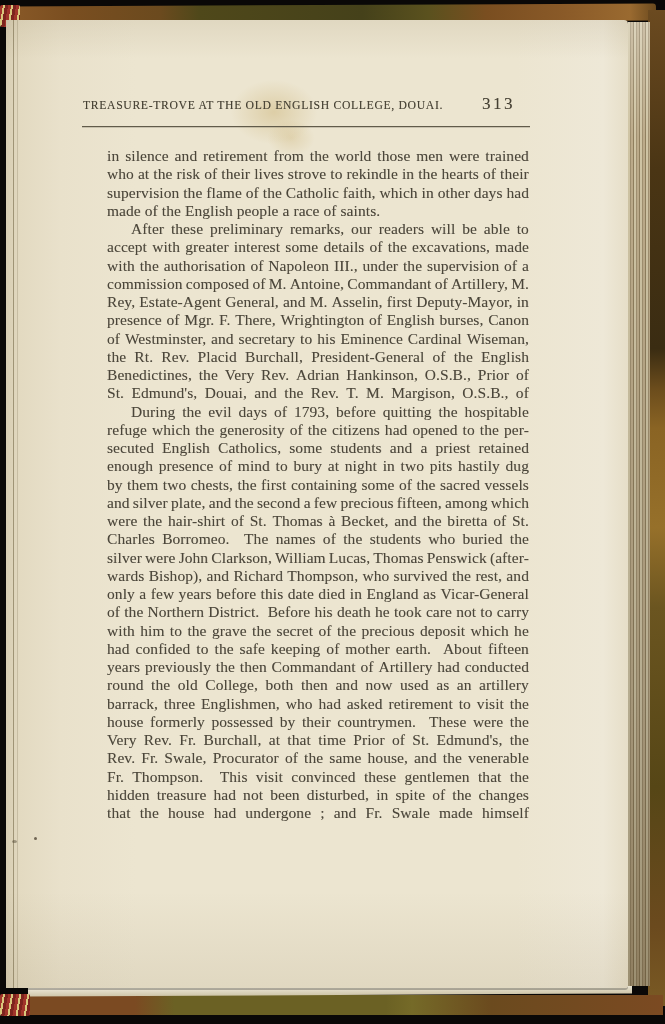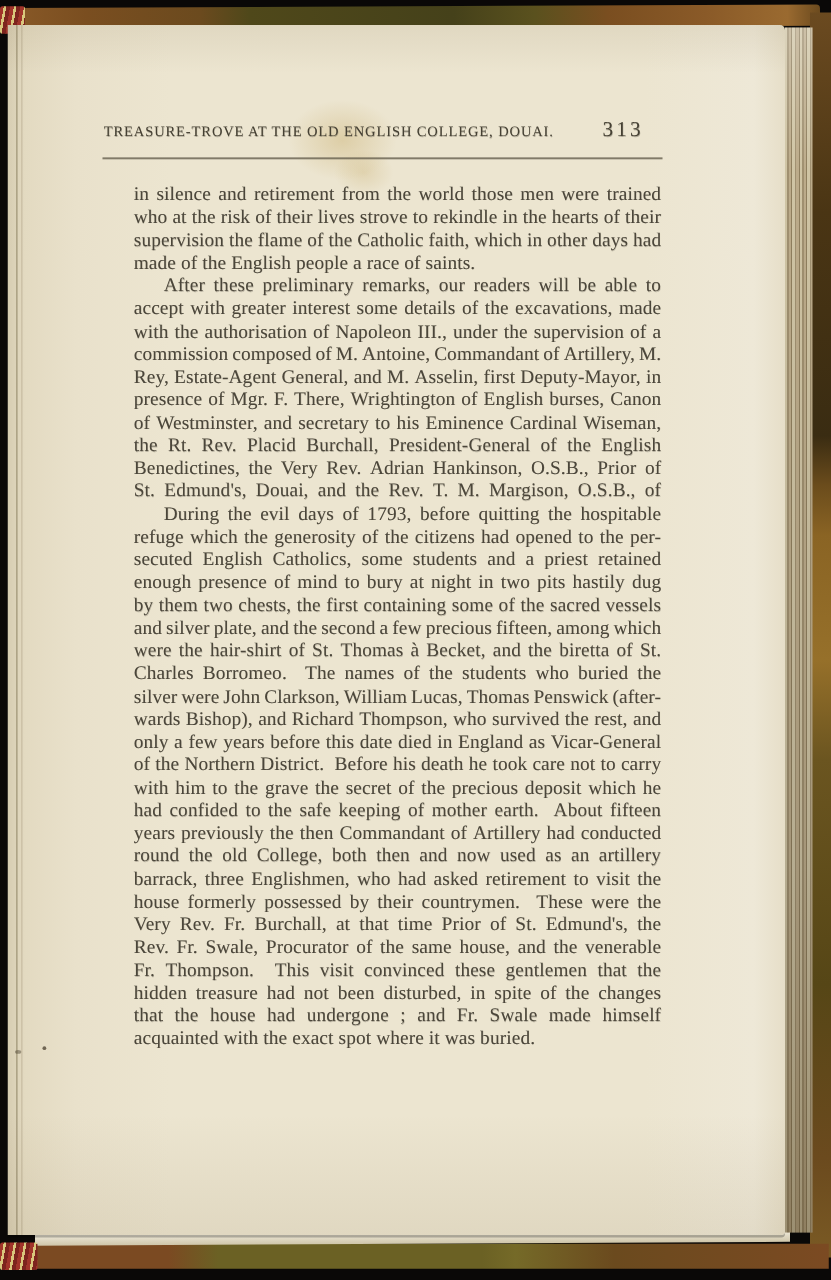--- a/index.html
+++ b/index.html
@@ -112,17 +112,16 @@
           <div class="line"><span>had</span><span>confided</span><span>to</span><span>the</span><span>safe</span><span>keeping</span><span>of</span><span>mother</span><span>earth.</span><span></span><span>About</span><span>fifteen</span></div>
           <div class="line"><span>years</span><span>previously</span><span>the</span><span>then</span><span>Commandant</span><span>of</span><span>Artillery</span><span>had</span><span>conducted</span></div>
           <div class="line"><span>round</span><span>the</span><span>old</span><span>College,</span><span>both</span><span>then</span><span>and</span><span>now</span><span>used</span><span>as</span><span>an</span><span>artillery</span></div>
           <div class="line"><span>barrack,</span><span>three</span><span>Englishmen,</span><span>who</span><span>had</span><span>asked</span><span>retirement</span><span>to</span><span>visit</span><span>the</span></div>
           <div class="line"><span>house</span><span>formerly</span><span>possessed</span><span>by</span><span>their</span><span>countrymen.</span><span></span><span>These</span><span>were</span><span>the</span></div>
           <div class="line"><span>Very</span><span>Rev.</span><span>Fr.</span><span>Burchall,</span><span>at</span><span>that</span><span>time</span><span>Prior</span><span>of</span><span>St.</span><span>Edmund's,</span><span>the</span></div>
           <div class="line"><span>Rev.</span><span>Fr.</span><span>Swale,</span><span>Procurator</span><span>of</span><span>the</span><span>same</span><span>house,</span><span>and</span><span>the</span><span>venerable</span></div>
           <div class="line"><span>Fr.</span><span>Thompson.</span><span></span><span>This</span><span>visit</span><span>convinced</span><span>these</span><span>gentlemen</span><span>that</span><span>the</span></div>
           <div class="line"><span>hidden</span><span>treasure</span><span>had</span><span>not</span><span>been</span><span>disturbed,</span><span>in</span><span>spite</span><span>of</span><span>the</span><span>changes</span></div>
           <div class="line"><span>that</span><span>the</span><span>house</span><span>had</span><span>undergone</span><span>;</span><span>and</span><span>Fr.</span><span>Swale</span><span>made</span><span>himself</span></div>
-          <div class="line last">acquainted with the exact spot where it was buried.</div>
         </div>
       </div>
   </div>
 </div>
 
 </body></html>

